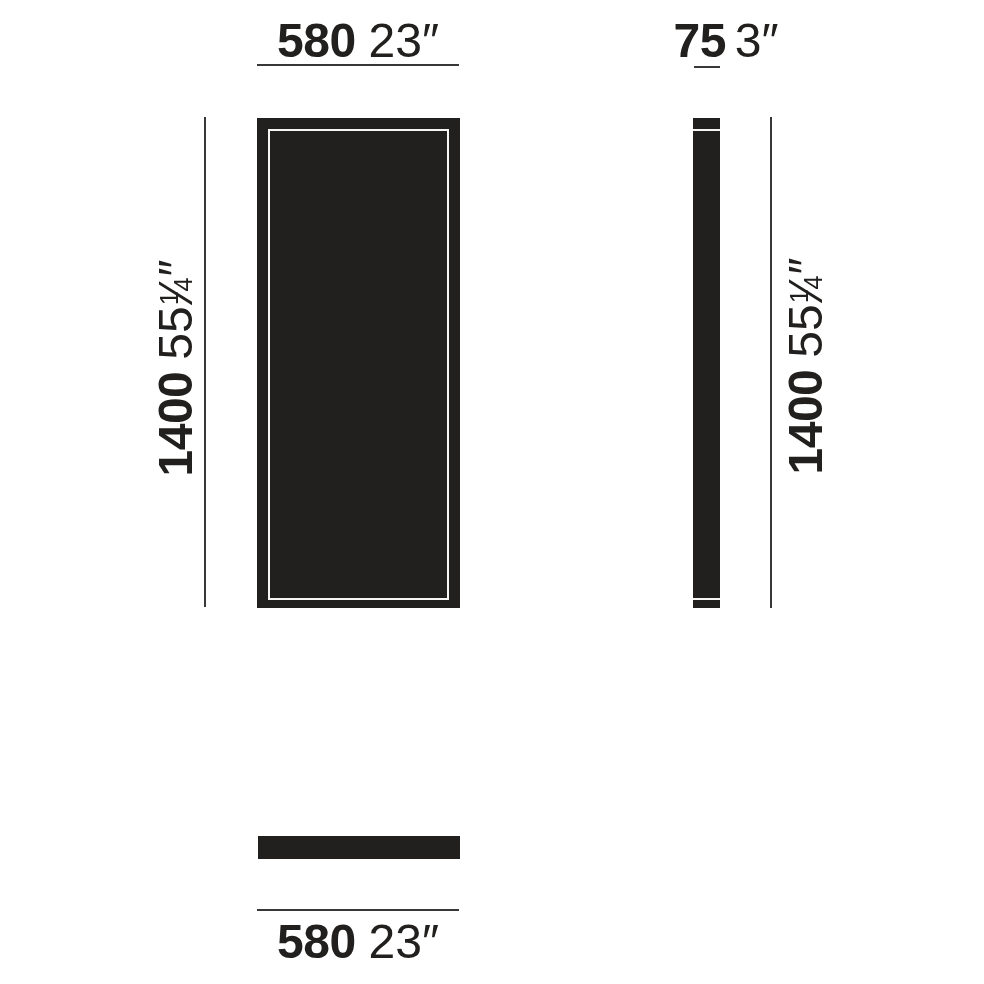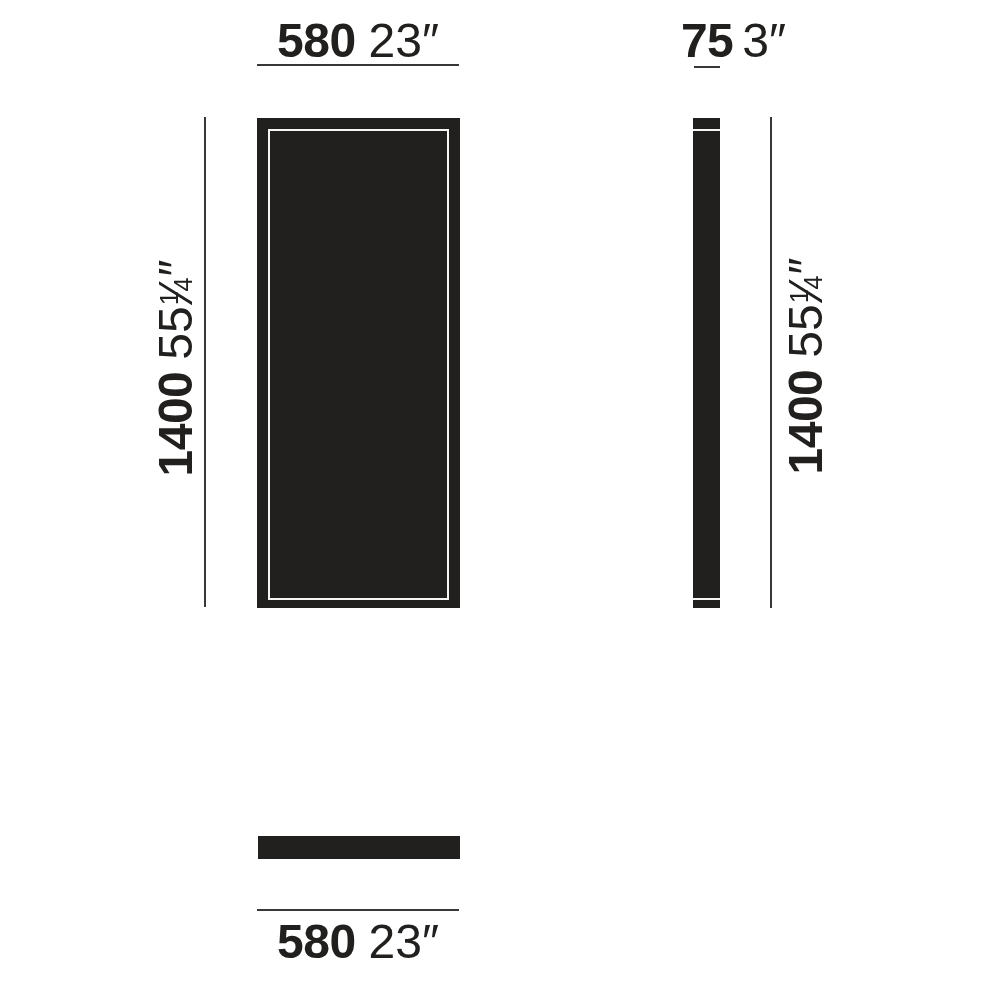--- a/index.html
+++ b/index.html
@@ -102,21 +102,21 @@
     <div class="frame-outline"></div>
   </div>
 
   <div class="vline" style="left:204px;top:117px;width:2px;height:490px;"></div>
 
   <div class="dim-label v-label gap12" style="left:176px;top:368px;">
     <span class="metric">1400</span>
     <span class="imperial"><span>55</span><sup>1</sup><span class="fslash">⁄</span><sub>4</sub><span>″</span></span>
   </div>
 
-  <div class="dim-label gap8" style="left:626px;top:17px;width:160px;justify-content:flex-end;">
+  <div class="dim-label gap8" style="left:646px;top:17px;width:160px;">
     <span class="metric">75</span>
     <span class="imperial">3″</span>
   </div>
 
   <div class="hline" style="left:694px;top:66px;width:26px;height:2px;"></div>
 
   <div class="panel" style="left:693px;top:118px;width:27px;height:490px;">
     <div class="seam top"></div>
     <div class="seam bottom"></div>
   </div>

